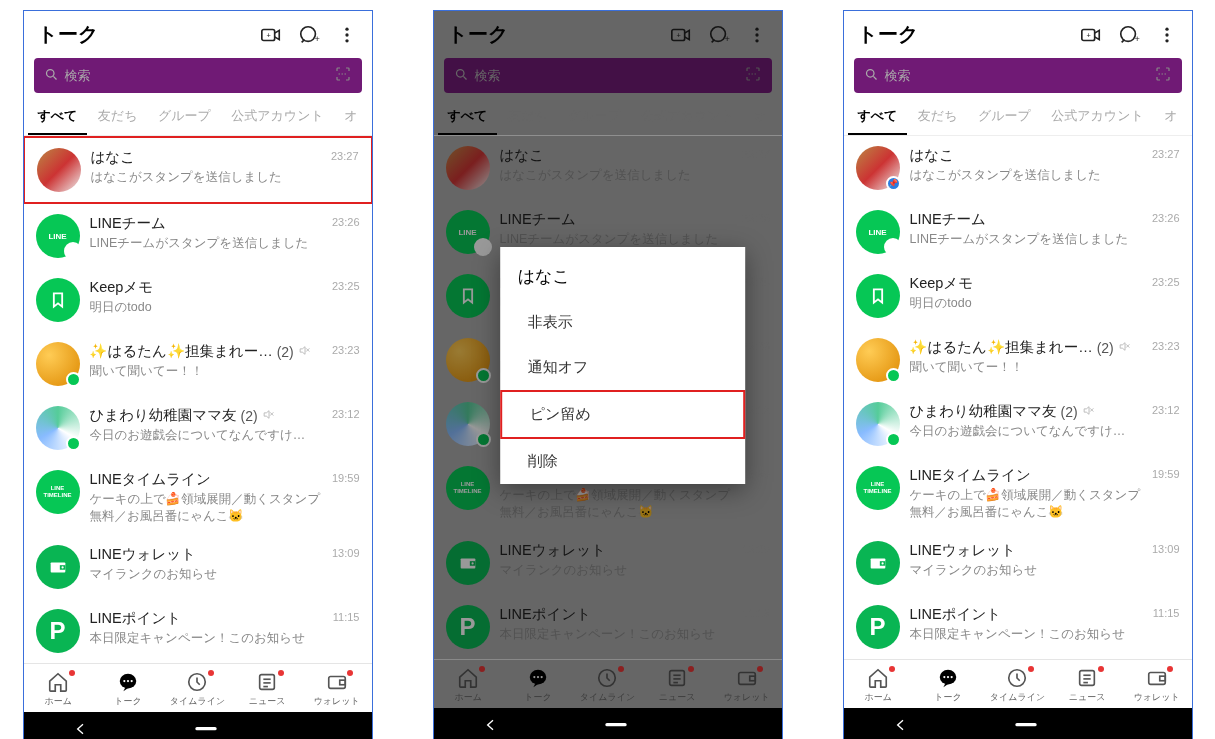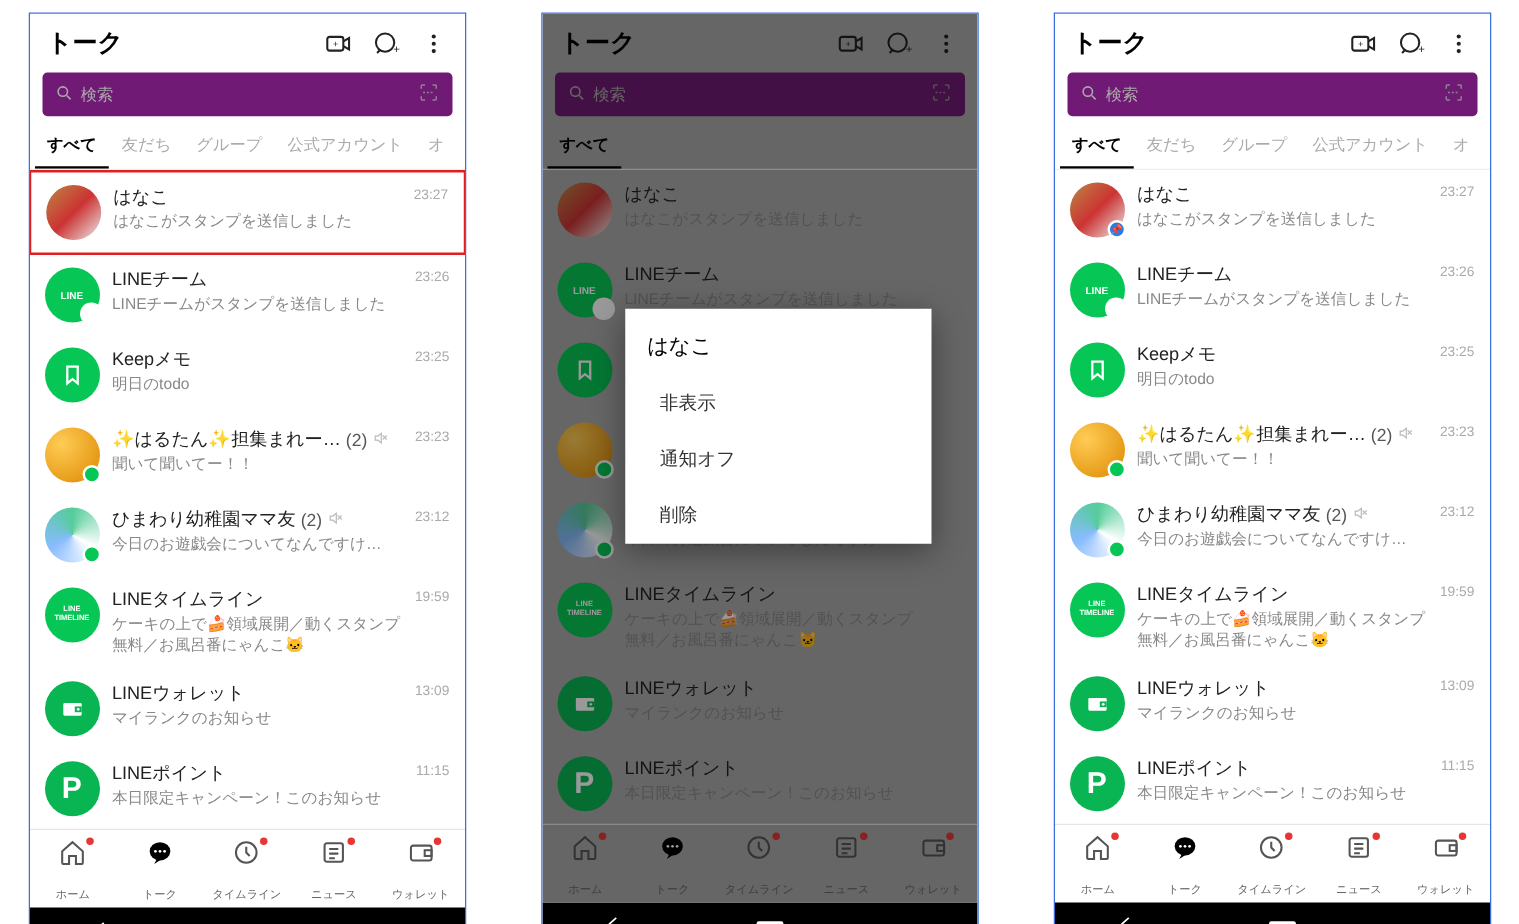--- a/index.html
+++ b/index.html
@@ -7,39 +7,39 @@
 .container { display: flex; gap: 60px; justify-content: center; }
 .phone { width: 350px; border: 1px solid #3a6fdb; position: relative; background: #fff; overflow: hidden; }
 .phone.dim .screen-content { filter: brightness(0.6); background: #aaa; }
 .screen-content { background: #fff; }
 .header { display: flex; align-items: center; justify-content: space-between; padding: 10px 14px 6px; }
 .title { font-size: 20px; font-weight: 700; }
 .header-icons { display: flex; gap: 16px; align-items: center; }
 .hicon { width: 22px; height: 22px; display: flex; align-items: center; justify-content: center; }
 .search-bar { margin: 4px 10px; background: #701a75; border-radius: 4px; padding: 7px 10px; display: flex; align-items: center; justify-content: space-between; color: #aaa; font-size: 13px; }
 .search-left { display: flex; align-items: center; gap: 6px; }
-.tabs { display: flex; border-bottom: 1px solid #eee; padding: 0 4px; overflow: hidden; }
+.tabs { display: flex; border-bottom: 1px solid #eee; padding: 0 4px; overflow: hidden; justify-content: space-between; }
 .tab { padding: 10px 10px 8px; font-size: 13px; color: #aaa; white-space: nowrap; }
 .tab.active { color: #000; font-weight: 600; border-bottom: 2px solid #000; }
 .chat-list { }
 .chat-item { display: flex; align-items: flex-start; padding: 10px 12px; gap: 10px; position: relative; }
 .chat-item.highlight { border: 2px solid #e02020; margin: 0 -1px; }
 .avatar { width: 44px; height: 44px; border-radius: 50%; flex-shrink: 0; position: relative; }
 .avatar-badge { position: absolute; bottom: -1px; right: -1px; width: 15px; height: 15px; border-radius: 50%; border: 2px solid #fff; }
 .avatar-badge.green { background: #06c755; }
 .avatar-badge.blue { background: #2b7de0; display:flex; align-items:center; justify-content:center; color:#fff; font-size:8px;}
 .chat-main { flex: 1; min-width: 0; }
 .chat-name-row { display: flex; align-items: center; gap: 4px; }
 .chat-name { font-size: 14.5px; font-weight: 500; color: #222; white-space: nowrap; overflow: hidden; text-overflow: ellipsis; }
 .chat-count { font-size: 14px; color: #555; }
 .chat-mute { font-size: 12px; color: #aaa; }
 .chat-preview { font-size: 12.5px; color: #888; margin-top: 2px; overflow: hidden; display: -webkit-box; -webkit-line-clamp: 2; -webkit-box-orient: vertical; }
 .chat-time { font-size: 11px; color: #aaa; flex-shrink: 0; padding-top: 2px; }
 .bottom-nav { display: flex; border-top: 1px solid #e5e5e5; padding: 6px 0 4px; }
-.nav-item { flex: 1; display: flex; flex-direction: column; align-items: center; gap: 15px; font-size: 9px; color: #666; position: relative; }
+.nav-item { flex: 1; display: flex; flex-direction: column; align-items: center; gap: 1px; font-size: 9px; color: #666; position: relative; }
 .nav-icon { width: 24px; height: 24px; display: flex; align-items: center; justify-content: center; }
 .nav-dot { position: absolute; top: 0px; right: 18px; width: 6px; height: 6px; background: #e83535; border-radius: 50%; }
 .android-bar { background: #000; height: 36px; display: flex; align-items: center; justify-content: space-around; }
 .android-bar .sbtn { width: 18px; height: 18px; }
 .menu-overlay { position: absolute; top: 236px; left: 50%; transform: translateX(-44%); width: 245px; background: #fff; box-shadow: 0 6px 24px rgba(0,0,0,0.4); z-index: 10; }
 .menu-title { padding: 18px 18px 12px; font-size: 17px; font-weight: 500; }
 .menu-item { padding: 13px 28px; font-size: 15px; color: #333; }
 .menu-item.highlight { border: 2px solid #e02020; }
 
 .av-hanako { background: linear-gradient(135deg,#b84 0%,#c33 50%,#eee 100%); }
@@ -525,20 +525,21 @@
           </svg></span>
       <span class="sbtn"><svg viewBox="0 0 40 24" width="34" height="16">
             <rect x="4" y="9" width="32" height="5" rx="2.5" fill="#fff"></rect>
           </svg></span>
       <span class="sbtn"></span>
     </div>
     <div class="menu-overlay">
       <div class="menu-title">はなこ</div>
       <div class="menu-item">非表示</div>
         <div class="menu-item">通知オフ</div>
+        <div class="menu-item highlight">ピン留め</div>
         <div class="menu-item">削除</div>
     </div>
   </div>
   <div class="phone">
     <div class="screen-content">
       <div class="header">
         <div class="title">トーク</div>
         <div class="header-icons">
   <span class="hicon">
     <svg viewBox="0 0 24 24" width="22" height="22" fill="none" stroke="#222" stroke-width="1.8">

